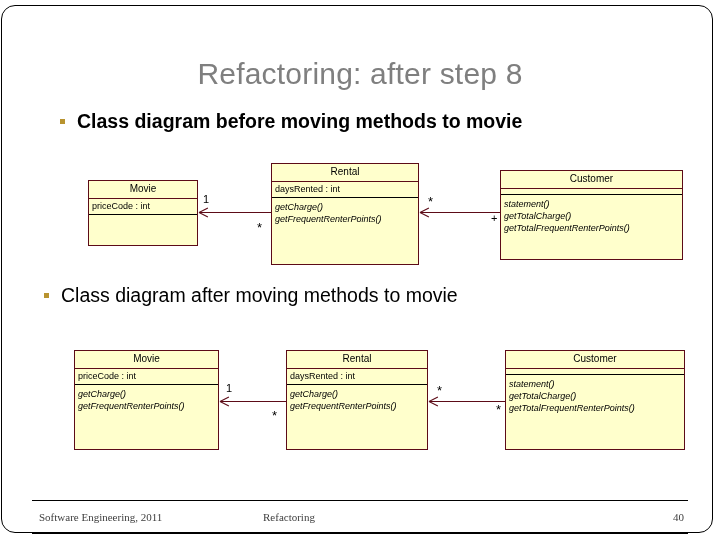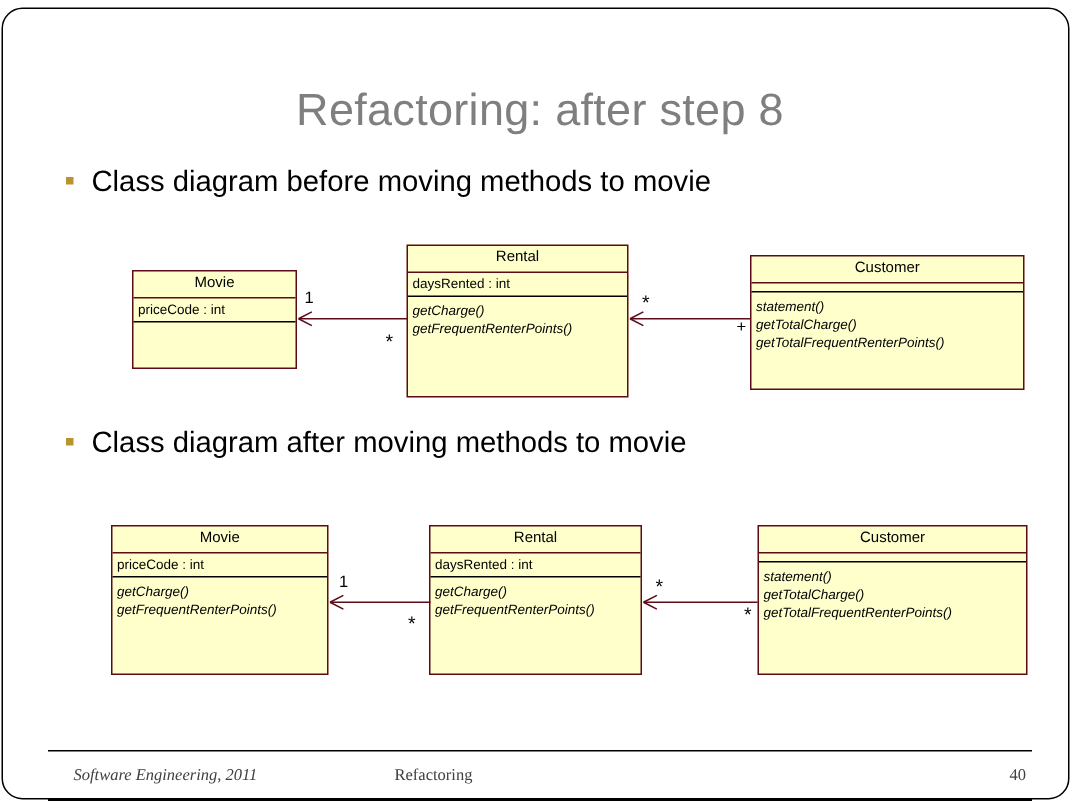--- a/index.html
+++ b/index.html
@@ -60,21 +60,21 @@
     position: relative;
     top: -4px;
     flex: 0 0 auto;
   }
   .bullet-text {
     font-size: 19.5px;
     color: #000000;
     font-family: "Liberation Sans", sans-serif;
     white-space: nowrap;
   }
-  #bullet-before { left: 44px; top: 110px; }
+  #bullet-before { left: 60px; top: 110px; font-weight: bold; }
   #bullet-after  { left: 44px; top: 284px; }
 
   
   .uml-box {
     position: absolute;
     background: #ffffcc;
     border: 1px solid #5c0b17;
     box-sizing: border-box;
     font-size: 9px;
     color: #000000;
@@ -148,21 +148,21 @@
   #footer-rule-top { top: 500px; }
   #footer-rule-bottom { top: 532px; height: 2px; background: #000000; }
   .footer-text {
     position: absolute;
     font-family: "Liberation Serif", serif;
     font-size: 11px;
     color: #404040;
     top: 511px;
     white-space: nowrap;
   }
-  #footer-left { left: 49px; font-style: italic; }
+  #footer-left { left: 39px; }
   #footer-center { left: 263px; }
   #footer-page { left: 673px; }
 </style>
 </head>
 <body>
 
 <div class="slide">
 
   <div class="slide-frame"></div>
 

